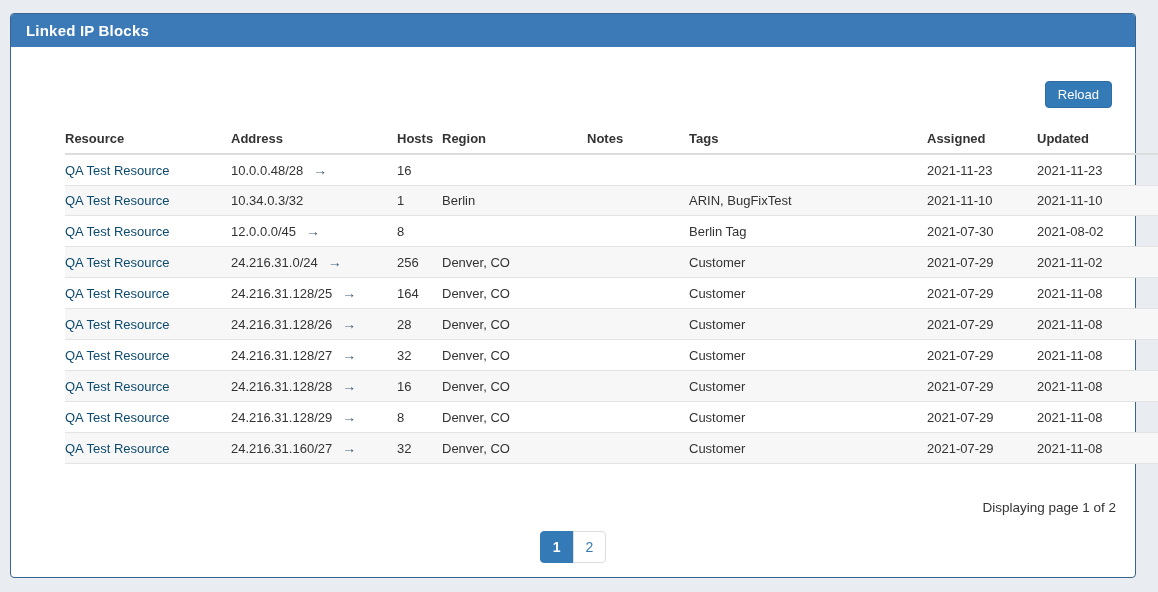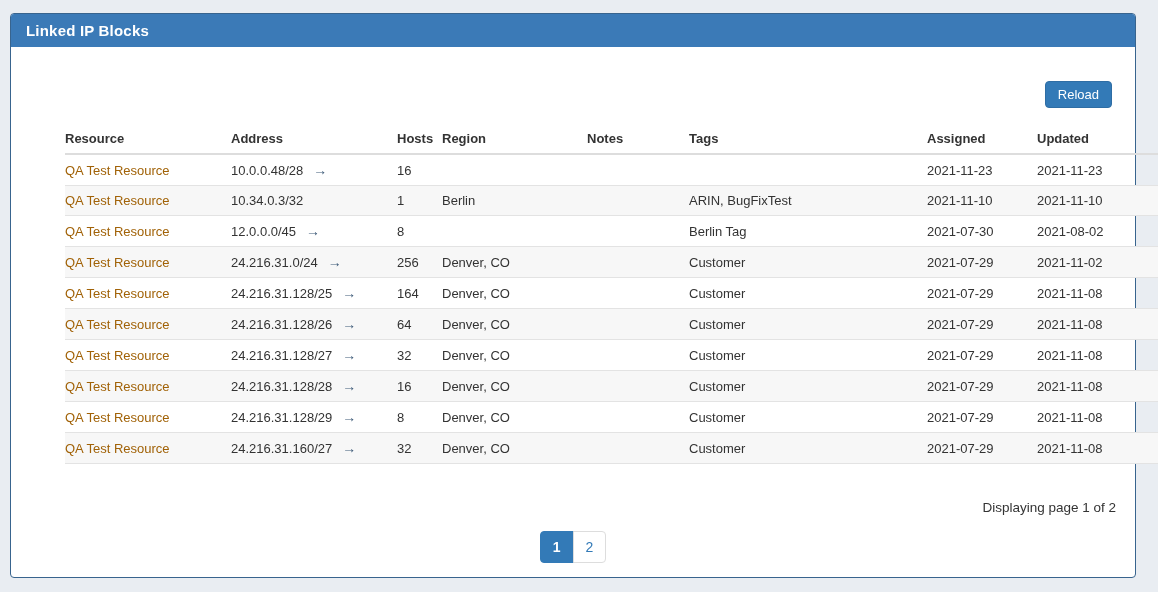--- a/index.html
+++ b/index.html
@@ -70,21 +70,21 @@
   }
   .ip-table td {
     padding: 7px 8px 7px 0;
     border-bottom: 1px solid #e3e3e3;
     white-space: nowrap;
     overflow: hidden;
     font-size: 13px;
   }
   .ip-table tbody tr:nth-child(even) { background: #f7f7f7; }
   a.res-link {
-    color: #a16207;
+    color: #0c4a6e;
     text-decoration: none;
     cursor: pointer;
   }
   .addr-text { color: #333; }
   .arrow-link {
     color: #3d5a78;
     margin-left: 10px;
     text-decoration: none;
     cursor: pointer;
     font-size: 14px;
@@ -206,21 +206,21 @@
             <td>164</td>
             <td>Denver, CO</td>
             <td></td>
             <td>Customer</td>
             <td>2021-07-29</td>
             <td>2021-11-08</td>
           </tr>
           <tr>
             <td><a class="res-link">QA Test Resource</a></td>
             <td><span class="addr-text">24.216.31.128/26</span><a class="arrow-link">→</a></td>
-            <td>64</td>
+            <td>28</td>
             <td>Denver, CO</td>
             <td></td>
             <td>Customer</td>
             <td>2021-07-29</td>
             <td>2021-11-08</td>
           </tr>
           <tr>
             <td><a class="res-link">QA Test Resource</a></td>
             <td><span class="addr-text">24.216.31.128/27</span><a class="arrow-link">→</a></td>
             <td>32</td>

